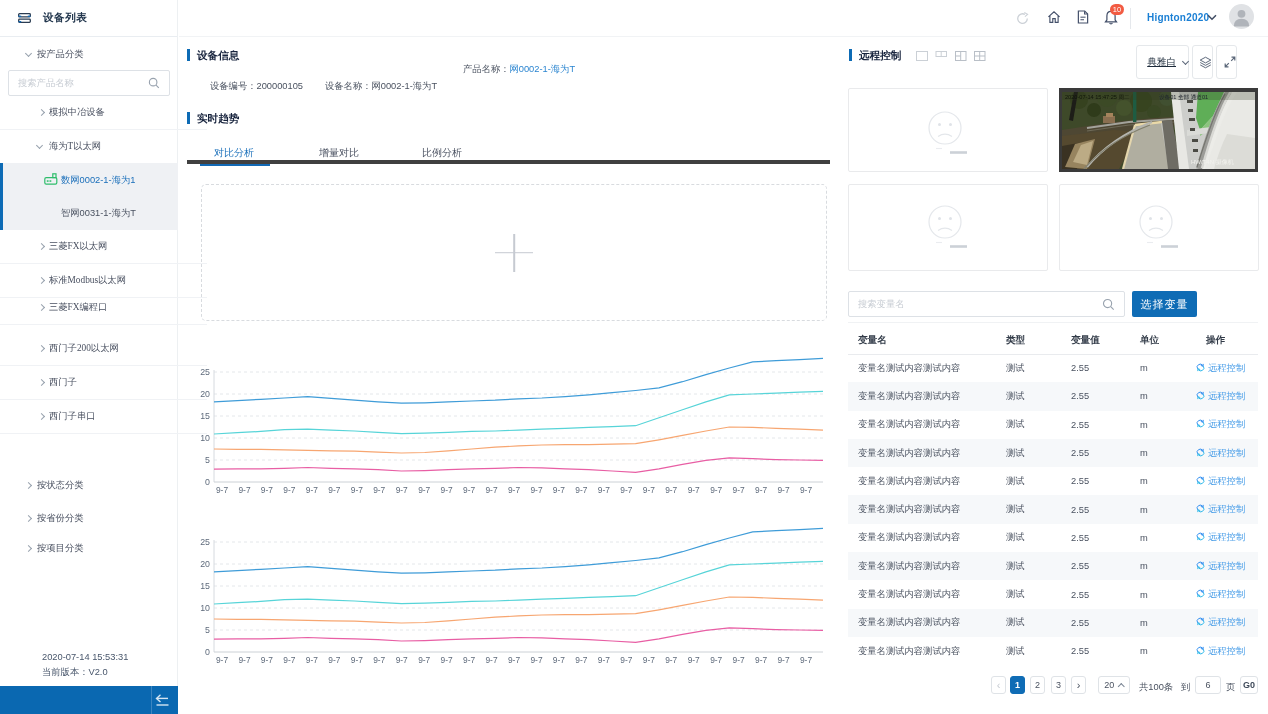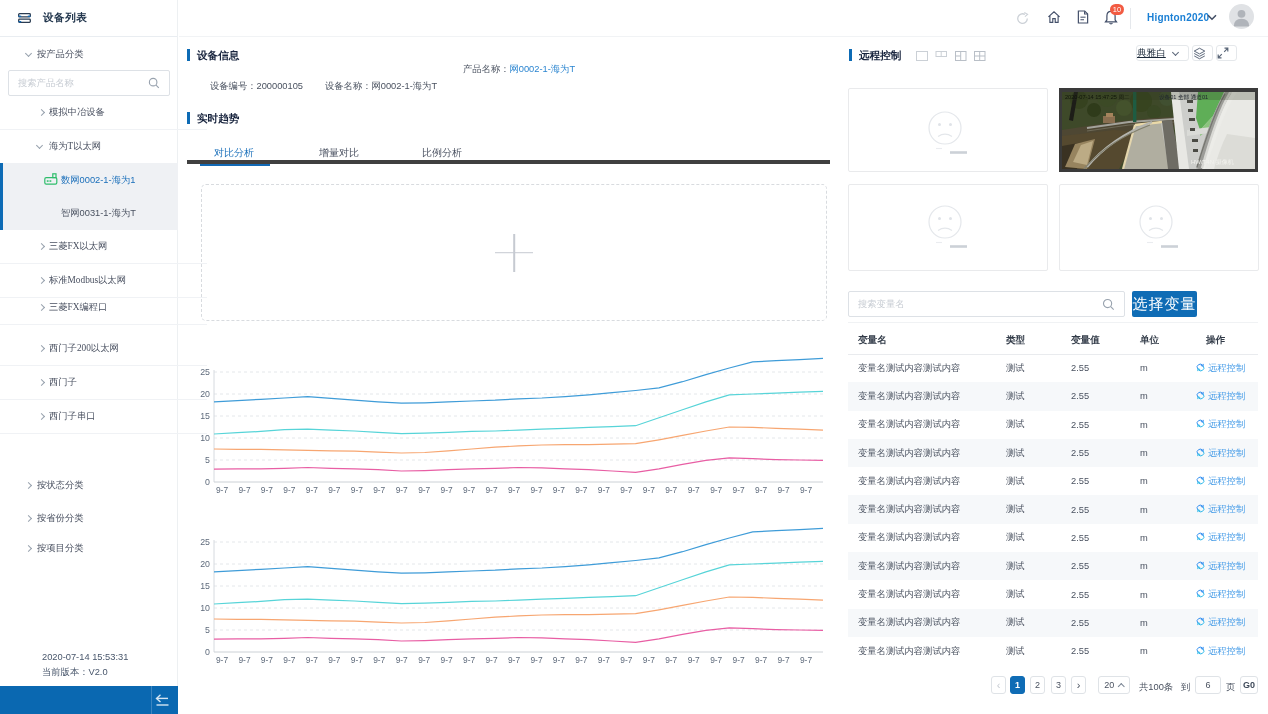--- a/index.html
+++ b/index.html
@@ -27,24 +27,24 @@
 .sect-t:before{content:"";position:absolute;left:-10px;top:0px;width:3px;height:12px;background:#0d6bb5;}
 .ilb{position:absolute;color:#4a5260;}
 #tabs{position:absolute;left:187px;top:142px;width:643px;height:22px;border-bottom:4px solid #404040;font-size:10px;}
 #tabs .tb{position:absolute;top:4px;}
 #tabs .act{color:#1a6fba;}
 #tabs .ul{position:absolute;left:13px;top:21.5px;width:70px;height:2px;background:#1269b5;}
 #dashbox{position:absolute;left:201px;top:184px;width:626px;height:137px;border:1px dashed #d8dbdf;border-radius:5px;}
 .pl,.pl2{position:absolute;left:50%;top:50%;background:#c6cad1;transform:translate(-50%,-50%);}
 .pl{width:38px;height:1.6px;}.pl2{width:1.6px;height:38px;}
 .vbox{position:absolute;width:200px;height:84px;background:#fff;border:1px solid #e9eaec;border-radius:2px;}
-.hbtn{position:absolute;height:16px;border:1px solid #e5e8eb;border-radius:3px;background:#fff;display:flex;align-items:center;justify-content:flex-start;text-decoration:underline;}
+.hbtn{position:absolute;height:34px;border:1px solid #e5e8eb;border-radius:3px;background:#fff;display:flex;align-items:center;justify-content:flex-end;text-decoration:underline;}
 #rsrch{position:absolute;left:848px;top:291px;width:277px;height:26px;border:1px solid #dde1e6;border-radius:2px;display:flex;align-items:center;padding:0 9px;background:#fff;}
 #rsrch .ph{color:#c6cbd2;flex:1;}
-#selvar{position:absolute;left:1132px;top:291px;width:65px;height:26px;background:#0f6cb5;border-radius:2px;color:#fff;font-size:15px;display:flex;align-items:center;justify-content:center;letter-spacing:1px;}
+#selvar{position:absolute;left:1132px;top:291px;width:65px;height:26px;background:#0f6cb5;border-radius:2px;color:#fff;font-size:11px;display:flex;align-items:center;justify-content:center;letter-spacing:1px;}
 #vtable{position:absolute;left:848px;top:328px;width:410px;}
 #vtable table{width:100%;border-collapse:collapse;}
 #vtable th{text-align:left;font-weight:bold;font-size:9.6px;height:26px;border-bottom:1px solid #e9ebee;color:#333c49;}
 #vtable td{height:28.3px;color:#4a5260;}
 #vtable tr.alt td{background:#f6f8fa;}
 .rc{color:#4a9ee8;}
 .pg{position:absolute;top:676px;height:18px;border:1px solid #dfe3e7;border-radius:3px;background:#fff;font-size:9px;color:#4a5260;display:flex;align-items:center;justify-content:center;}
 .pg.on{background:#0f6cb5;border-color:#0f6cb5;color:#fff;font-weight:bold;}
 .pgt{position:absolute;top:681px;font-size:9.3px;color:#4a5260;}
 </style>

